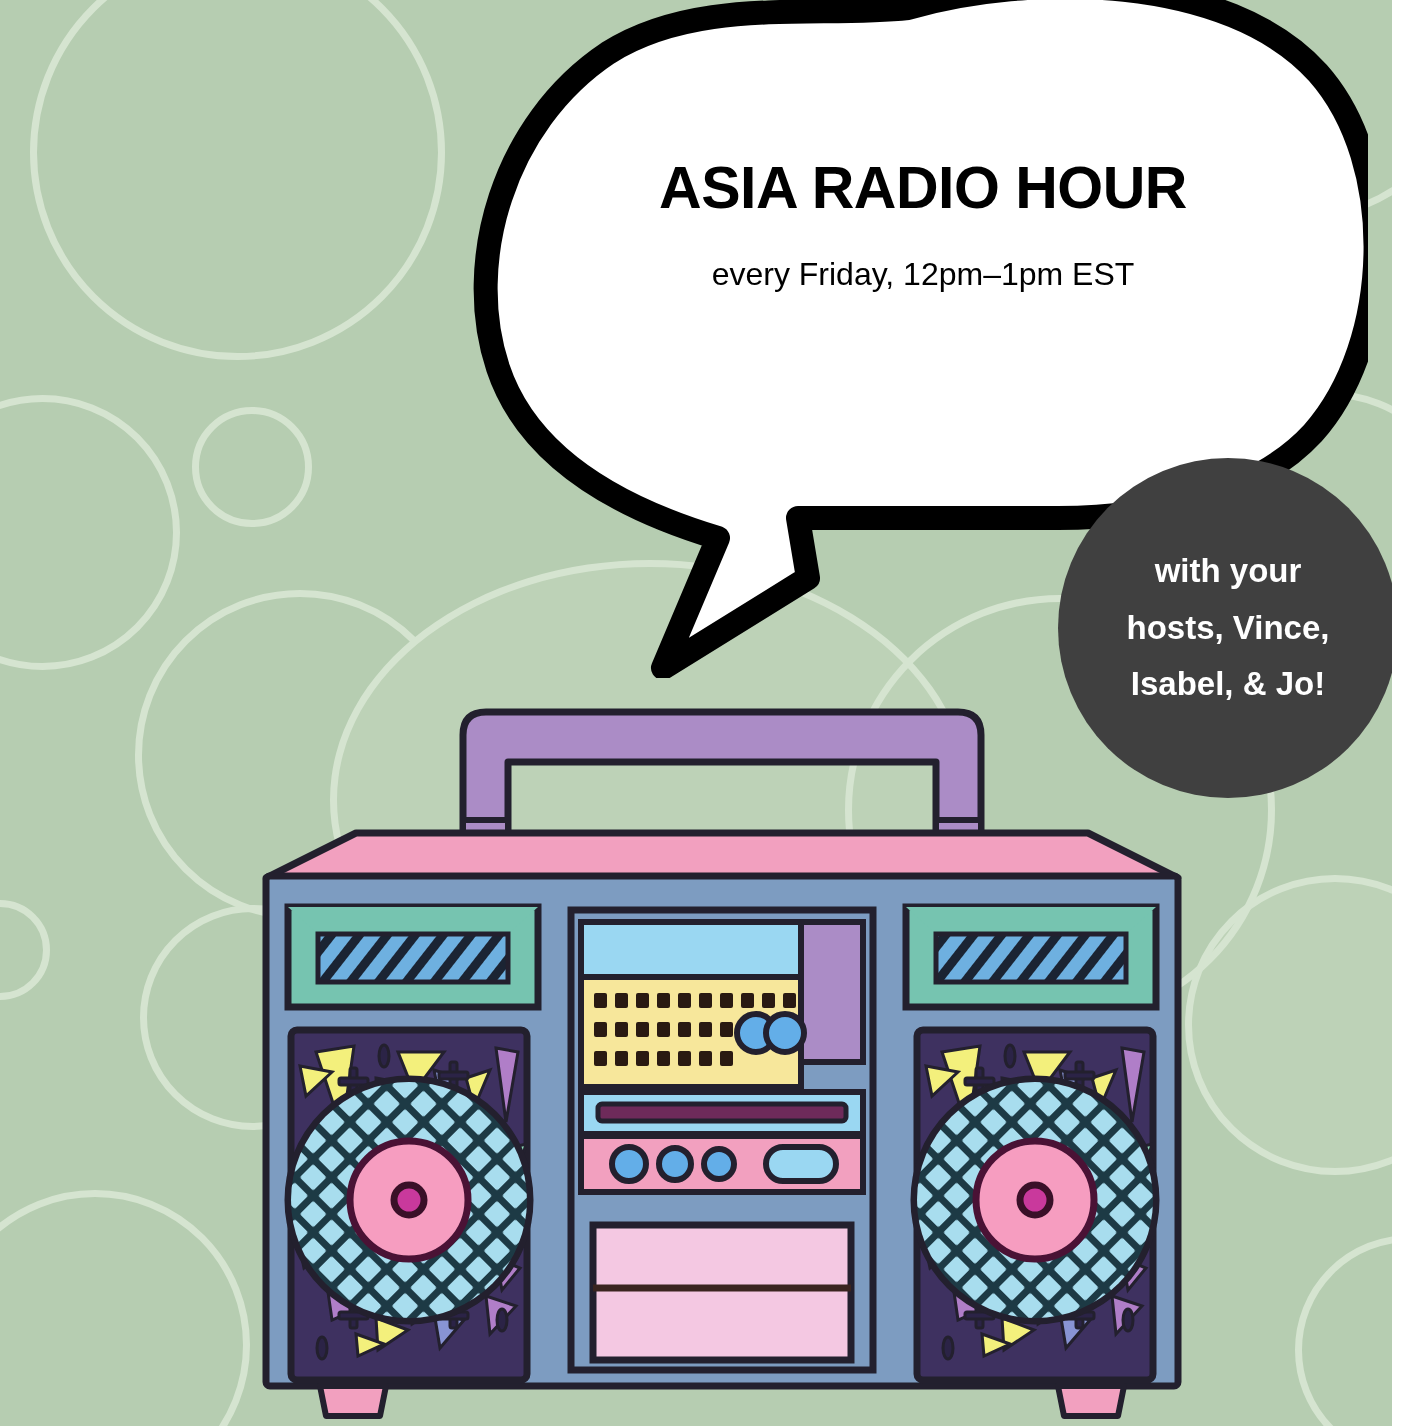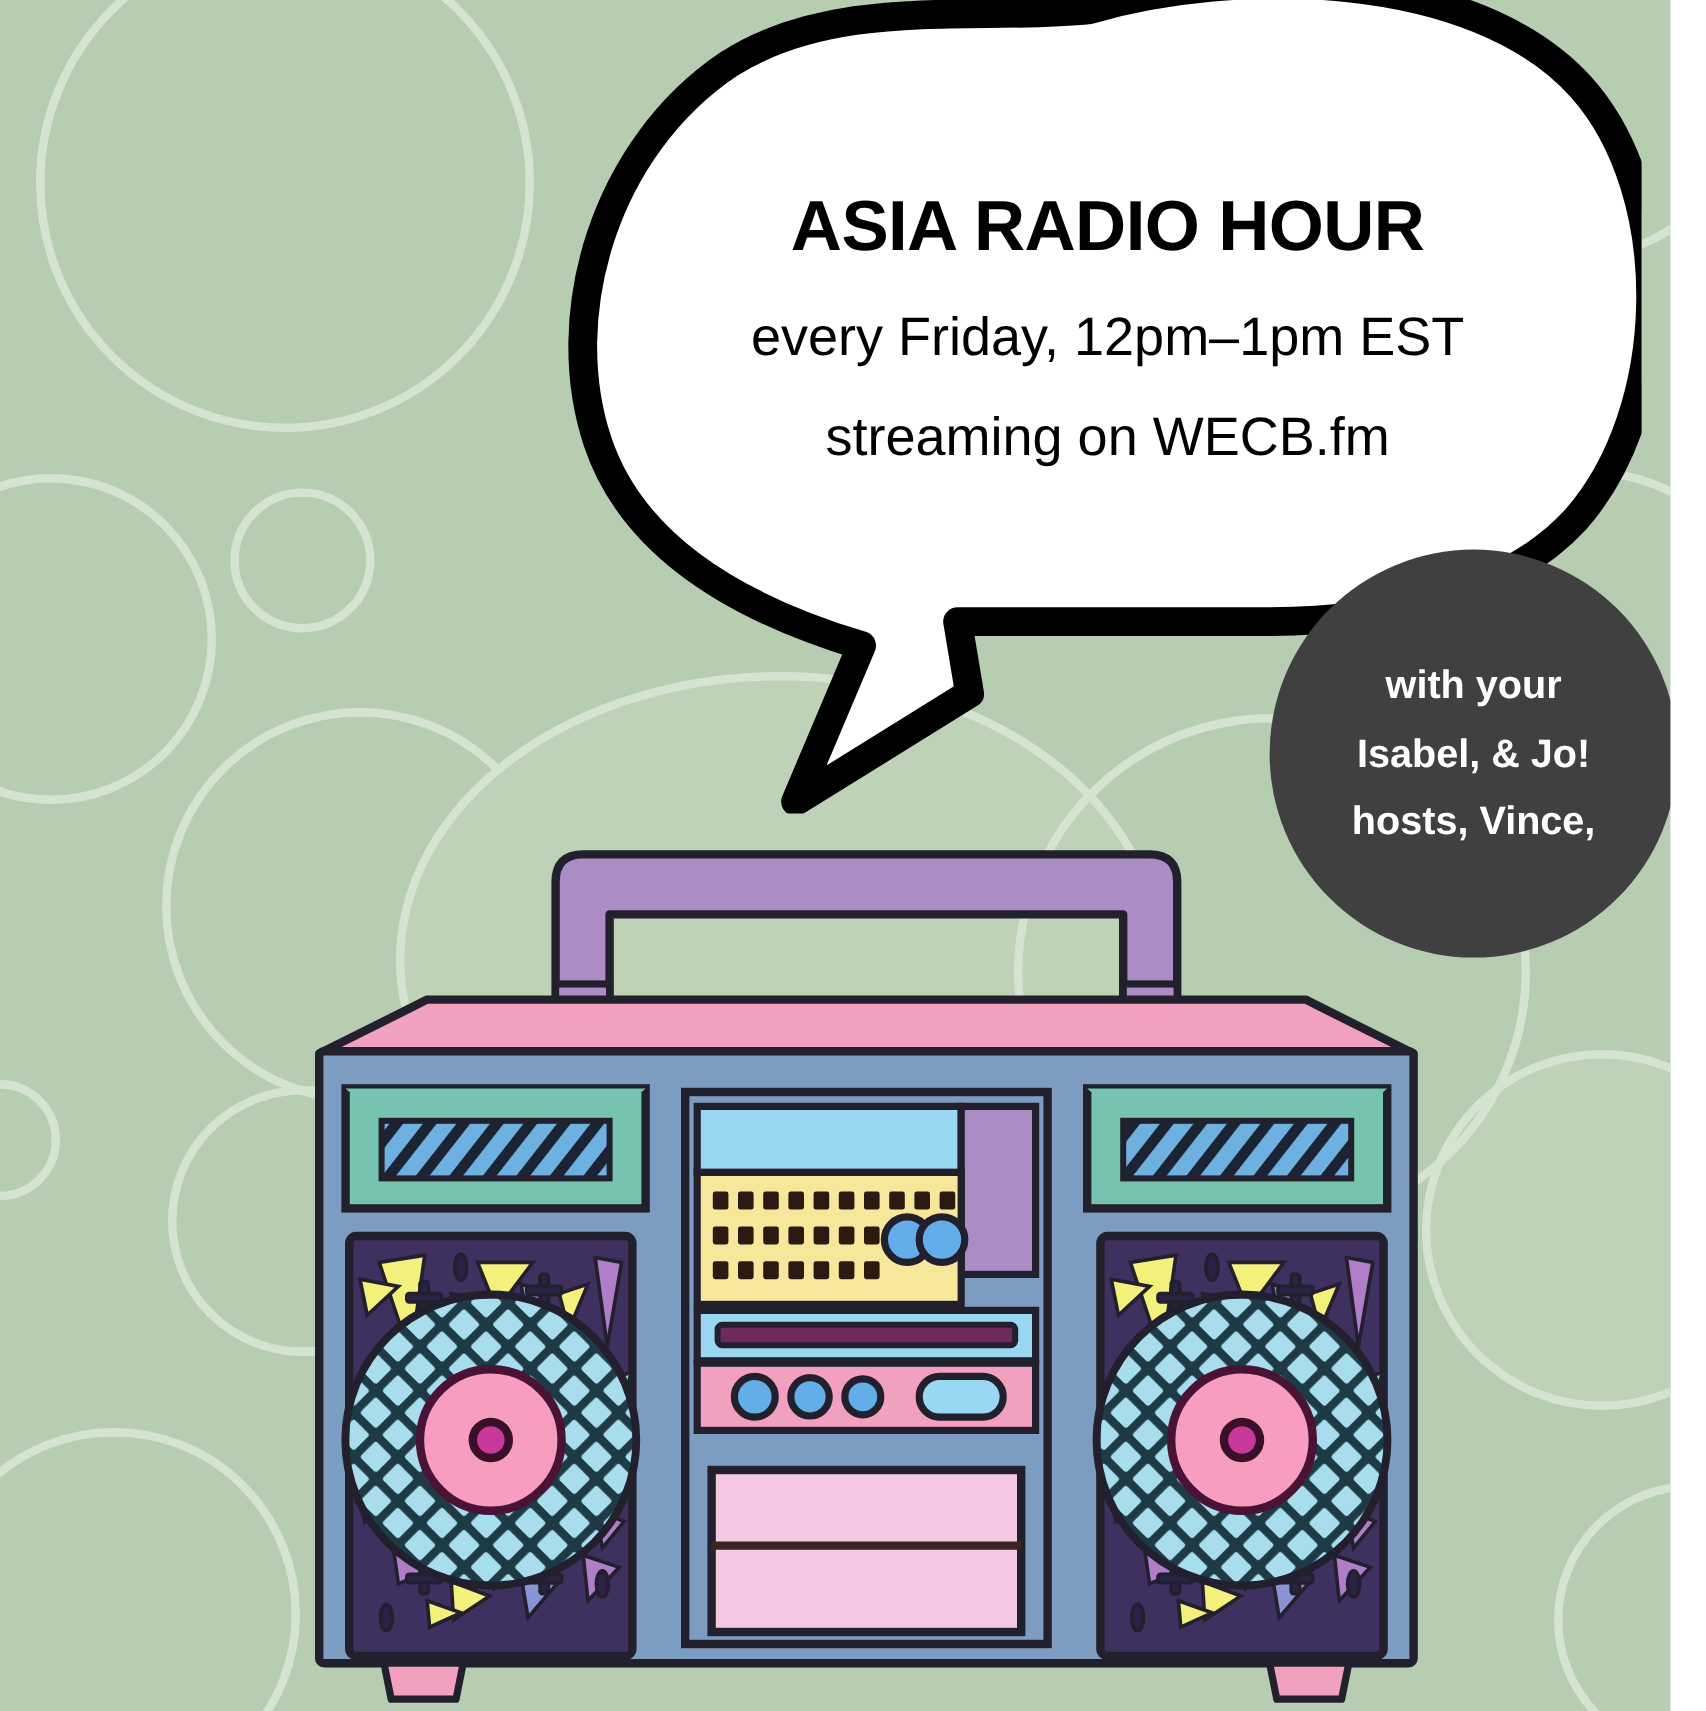--- a/index.html
+++ b/index.html
@@ -43,21 +43,21 @@
     color: #000;
   }
   #speech-title {
     font-size: 59px;
     font-weight: 900;
     letter-spacing: -0.5px;
     line-height: 1.05;
     white-space: nowrap;
   }
   .speech-line {
-    font-size: 45px;
+    font-size: 32px;
     font-weight: 400;
     line-height: 1.0;
     margin-top: 38px;
     white-space: nowrap;
   }
 
   
   #hosts-circle {
     position: absolute;
     left: 1058px; top: 458px;
@@ -116,28 +116,27 @@
                L 340 600
                L 195 690
                L 250 560
                C 150 530, 60 480, 30 390
                C -5 285, 35 145, 140 75
                C 230 18, 350 40, 440 30 Z" fill="#ffffff" stroke="#000000" stroke-width="24" stroke-linejoin="round"></path>
     </svg>
     <div id="speech-text">
       <div id="speech-title">ASIA RADIO HOUR</div>
       <div class="speech-line">every Friday, 12pm–1pm EST</div>
-      <div class="speech-line">streaming on WECB.fm</div>
     </div>
   </div>
 
   <div id="hosts-circle">
     <div class="hl">with your</div>
+    <div class="hl">hosts, Vince,</div>
     <div class="hl">Isabel, &amp; Jo!</div>
-    <div class="hl">hosts, Vince,</div>
   </div>
 
   <div id="boombox">
     <svg viewBox="0 0 928 726" xmlns="http://www.w3.org/2000/svg">
       <defs>
 
         <pattern id="ventStripes" width="22" height="22" patternUnits="userSpaceOnUse" patternTransform="rotate(38)">
           <rect width="22" height="22" fill="#6eb0e0"></rect>
           <rect width="9" height="22" fill="#1b2433"></rect>
         </pattern>

